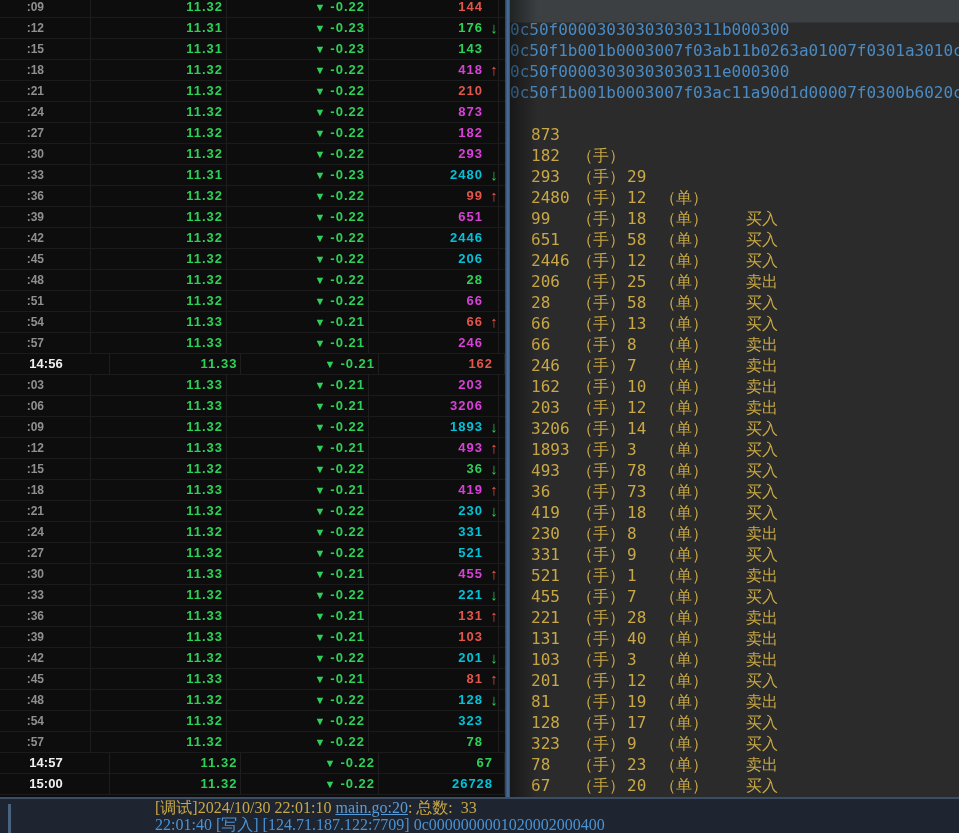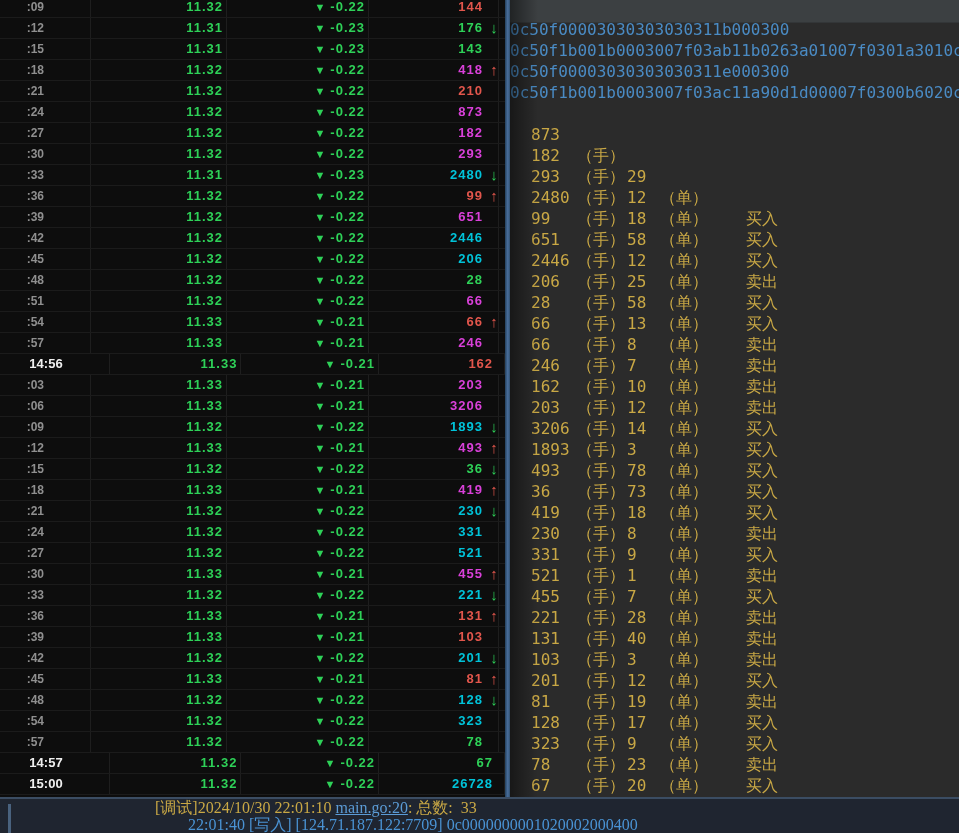--- a/index.html
+++ b/index.html
@@ -46,21 +46,21 @@
   .t-n{position:absolute;left:117px;text-align:right;} .t-dan{position:absolute;left:150px;}
   .t-dir{position:absolute;left:208px;margin-left:28px;}
 
   
   .status-bar{position:absolute;left:0;top:797px;width:959px;height:52px;background:#1f2530;
               border-top:2px solid #3b4d63;box-sizing:border-box;overflow:hidden;
               font-family:Liberation Serif, serif;}
   .mini-div{position:absolute;left:8px;top:5px;width:3px;height:31px;background:#49627e;}
   .logline{position:absolute;left:155px;white-space:pre;font-size:16px;line-height:17px;}
   .log1{top:0px;color:var(--yellow);}
-  .log2{top:17px;color:var(--brightblue);margin-left:33px;}
+  .log2{top:17px;color:var(--brightblue);}
   .loglink{color:var(--linkblue);text-decoration:underline;cursor:pointer;}
 </style>
 </head>
 <body>
 
 <div class="app">
 
   <div class="left-panel">
     <div class="tick-table">
     <div class="lrow">

